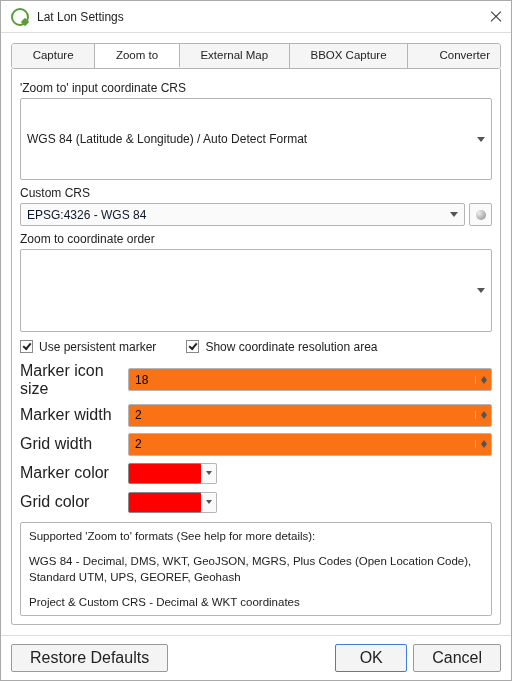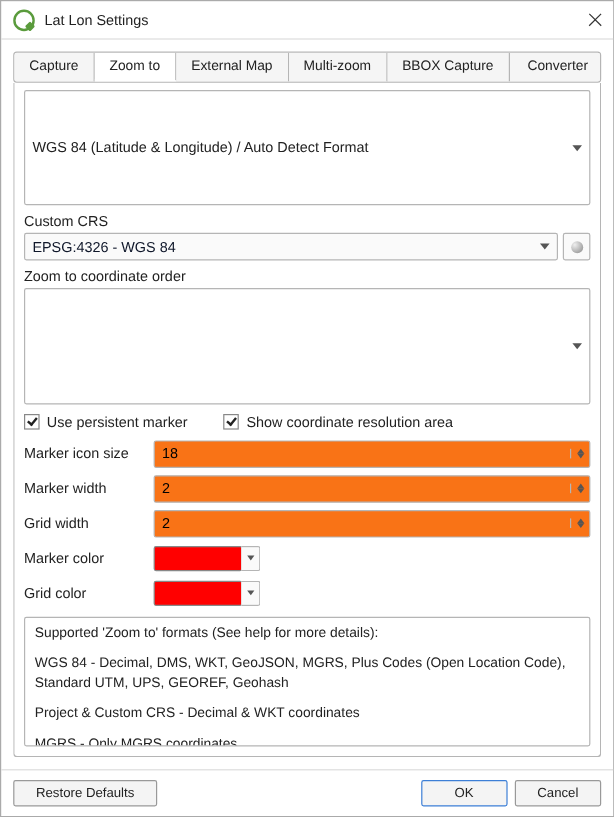--- a/index.html
+++ b/index.html
@@ -30,62 +30,62 @@
 .select .tri { margin-left: auto; width: 0; height: 0; border-left: 4px solid transparent; border-right: 4px solid transparent; border-top: 5px solid #555; }
 .smallbtn { width: 23px; height: 23px; border: 1px solid #b5b5b5; border-radius: 2px; display: flex; align-items: center; justify-content: center; cursor: pointer; background: #fafafa; }
 .dot { width: 10px; height: 10px; border-radius: 50%; background: radial-gradient(circle at 30% 30%, #eee, #888); }
 
 .checkrow { display: flex; gap: 30px; margin: 8px 0 4px 0; }
 .chk { display: flex; align-items: center; gap: 6px; cursor: pointer; }
 .chkbox { width: 13px; height: 13px; border: 1px solid #888; display: flex; align-items: center; justify-content: center; background: #fff; }
 .chkbox .mark { width: 8px; height: 5px; border-left: 2px solid #222; border-bottom: 2px solid #222; transform: rotate(-50deg); margin-top: -2px; }
 
 .grid { display: grid; grid-template-columns: 100px 1fr; gap: 6px 8px; align-items: center; margin-top: 4px; }
-.grid .glbl { font-size: 12px; }
+.grid .glbl { font-size: 16px; }
 
 .spin { display: flex; border: 1px solid #b5b5b5; border-radius: 2px; background: #f97316; height: 23px; align-items: center; }
 .spin input { flex: 1; border: none; padding: 0 6px; font-size: 12px; outline: none; background: transparent; }
 .spin .arrows { width: 16px; border-left: 1px solid #b5b5b5; display: flex; flex-direction: column; }
 .spin .a { flex: 1; display: flex; align-items: center; justify-content: center; cursor: pointer; }
 .spin .aup { width: 0; height: 0; border-left: 3px solid transparent; border-right: 3px solid transparent; border-bottom: 4px solid #555; }
 .spin .adn { width: 0; height: 0; border-left: 3px solid transparent; border-right: 3px solid transparent; border-top: 4px solid #555; }
 
 .colorpick { display: flex; align-items: center; height: 23px; }
 .swatch { width: 74px; height: 21px; border: 1px solid #888; border-radius: 2px; background: #ff0000; }
 .dropbtn { width: 16px; height: 21px; border: 1px solid #b5b5b5; border-left: none; display: flex; align-items: center; justify-content: center; border-radius: 0 2px 2px 0; cursor: pointer; background: #fafafa; margin-left: -1px; }
 
 .infobox { margin-top: 8px; border: 1px solid #b5b5b5; border-radius: 2px; padding: 6px 8px; font-size: 11.5px; overflow-y: scroll; flex: 1; line-height: 1.35; }
 .infobox p { margin: 0 0 10px 0; }
 
 .footer { display: flex; padding: 8px 10px; gap: 6px; border-top: 1px solid #ddd; align-items: center; }
-.btn { border: 1px solid #999; background: #f4f4f4; padding: 4px 18px; border-radius: 2px; cursor: pointer; font-size: 11px; min-width: 72px; text-align: center; }
+.btn { border: 1px solid #999; background: #f4f4f4; padding: 4px 18px; border-radius: 2px; cursor: pointer; font-size: 16px; min-width: 72px; text-align: center; }
 .btn.primary { border-color: #3d7fd6; }
 </style>
 </head>
 <body>
 
 <div class="window">
   <div class="titlebar">
     <div class="icon-q"></div>
     <span>Lat Lon Settings</span>
     <div class="spacer"></div>
     <div class="close-x"></div>
   </div>
 
   <div class="body">
     <div class="tabs">
       <div class="tab">Capture</div>
       <div class="tab active">Zoom to</div>
       <div class="tab">External Map</div>
-      <div class="tab">Multi-zoom</div>
       <div class="tab">BBOX Capture</div>
       <div class="tab">Converter</div>
     </div>
 
     <div class="content">
+      <div class="lbl">'Zoom to' input coordinate CRS</div>
       <div class="select">
         <span>WGS 84 (Latitude &amp; Longitude) / Auto Detect Format</span>
         <div class="tri"></div>
       </div>
 
       <div class="lbl">Custom CRS</div>
       <div class="select-row">
         <div class="select disabled">
           <span>EPSG:4326 - WGS 84</span>
           <div class="tri"></div>

